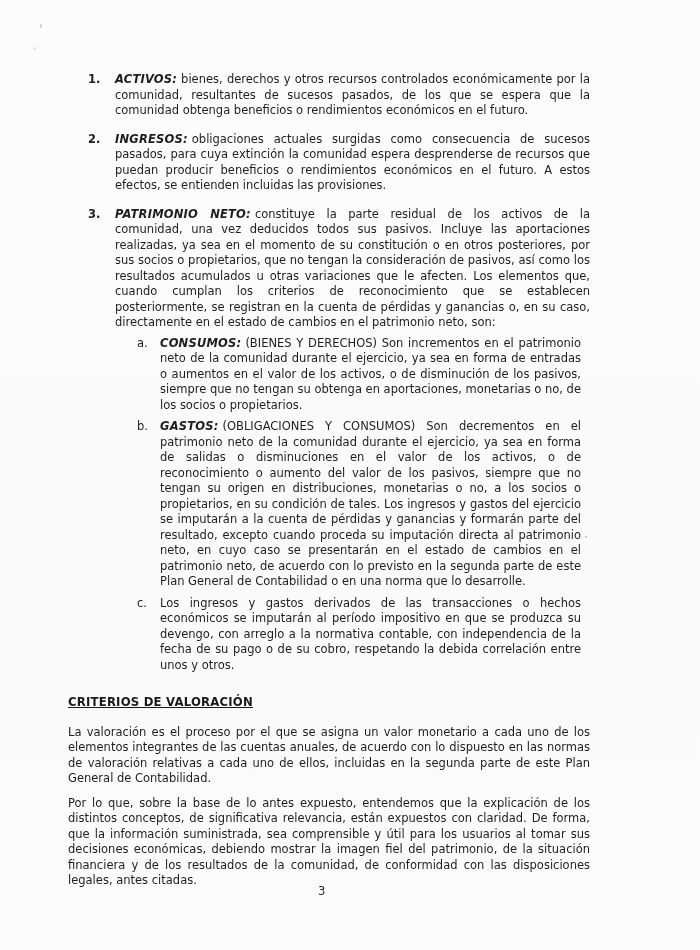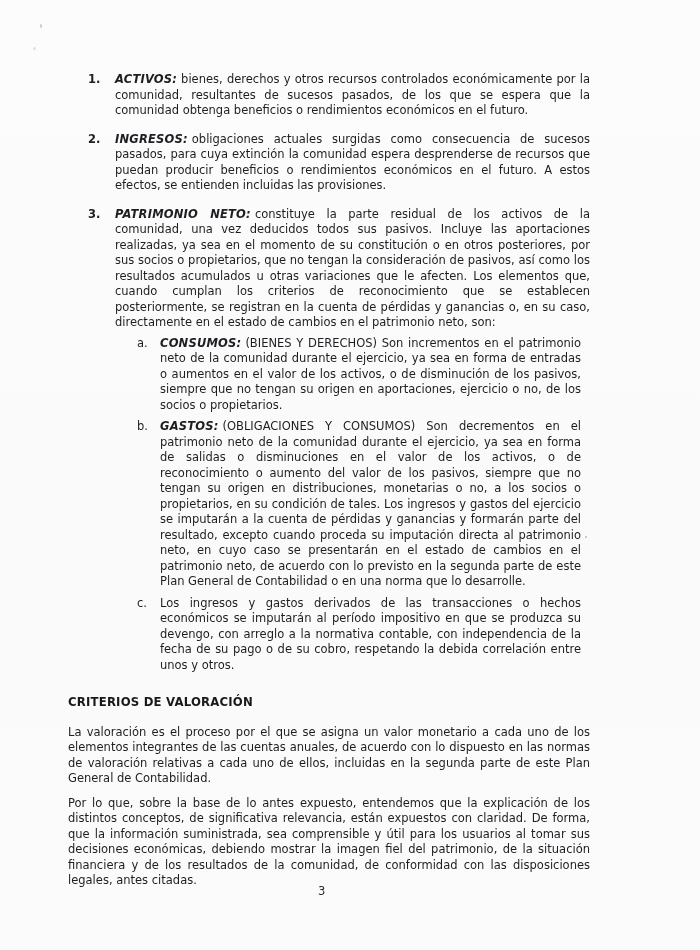--- a/index.html
+++ b/index.html
@@ -67,20 +67,21 @@
   .sub-item .letter {
     flex: 0 0 23px;
     font-weight: 400;
   }
   .section-heading {
     margin: 16px 0 14px 0;
     font-size: 11.7px;
     font-weight: 700;
     letter-spacing: 0.2px;
     color: #19191c;
+    text-decoration: underline;
   }
   .para {
     margin-bottom: 9px;
   }
   .page-number {
     position: absolute;
     left: 318px;
     top: 884px;
     font-size: 11.5px;
     color: #2a2a2e;
@@ -127,21 +128,21 @@
         <div class="text">
           <p class="text">
             <span class="term">PATRIMONIO NETO:</span><span>constituye la parte residual de los activos de la comunidad, una vez deducidos todos sus pasivos. Incluye las aportaciones realizadas, ya sea en el momento de su constitución o en otros posteriores, por sus socios o propietarios, que no tengan la consideración de pasivos, así como los resultados acumulados u otras variaciones que le afecten. Los elementos que, cuando cumplan los criterios de reconocimiento que se establecen posteriormente, se registran en la cuenta de pérdidas y ganancias o, en su caso, directamente en el estado de cambios en el patrimonio neto, son:</span>
           </p>
 
           <div class="sublist">
 
             <div class="sub-item">
               <span class="letter">a.</span>
               <p class="text">
-                <span class="term">CONSUMOS:</span><span>(BIENES Y DERECHOS) Son incrementos en el patrimonio neto de la comunidad durante el ejercicio, ya sea en forma de entradas o aumentos en el valor de los activos, o de disminución de los pasivos, siempre que no tengan su origen en aportaciones, ejercicio o no, de los socios o propietarios.</span>
+                <span class="term">CONSUMOS:</span><span>(BIENES Y DERECHOS) Son incrementos en el patrimonio neto de la comunidad durante el ejercicio, ya sea en forma de entradas o aumentos en el valor de los activos, o de disminución de los pasivos, siempre que no tengan su obtenga en aportaciones, monetarias o no, de los socios o propietarios.</span>
               </p>
             </div>
 
             <div class="sub-item">
               <span class="letter">b.</span>
               <p class="text">
                 <span class="term">GASTOS:</span><span>(OBLIGACIONES Y CONSUMOS) Son decrementos en el patrimonio neto de la comunidad durante el ejercicio, ya sea en forma de salidas o disminuciones en el valor de los activos, o de reconocimiento o aumento del valor de los pasivos, siempre que no tengan su origen en distribuciones, monetarias o no, a los socios o propietarios, en su condición de tales. Los ingresos y gastos del ejercicio se imputarán a la cuenta de pérdidas y ganancias y formarán parte del resultado, excepto cuando proceda su imputación directa al patrimonio neto, en cuyo caso se presentarán en el estado de cambios en el patrimonio neto, de acuerdo con lo previsto en la segunda parte de este Plan General de Contabilidad o en una norma que lo desarrolle.</span>
               </p>
             </div>
 

